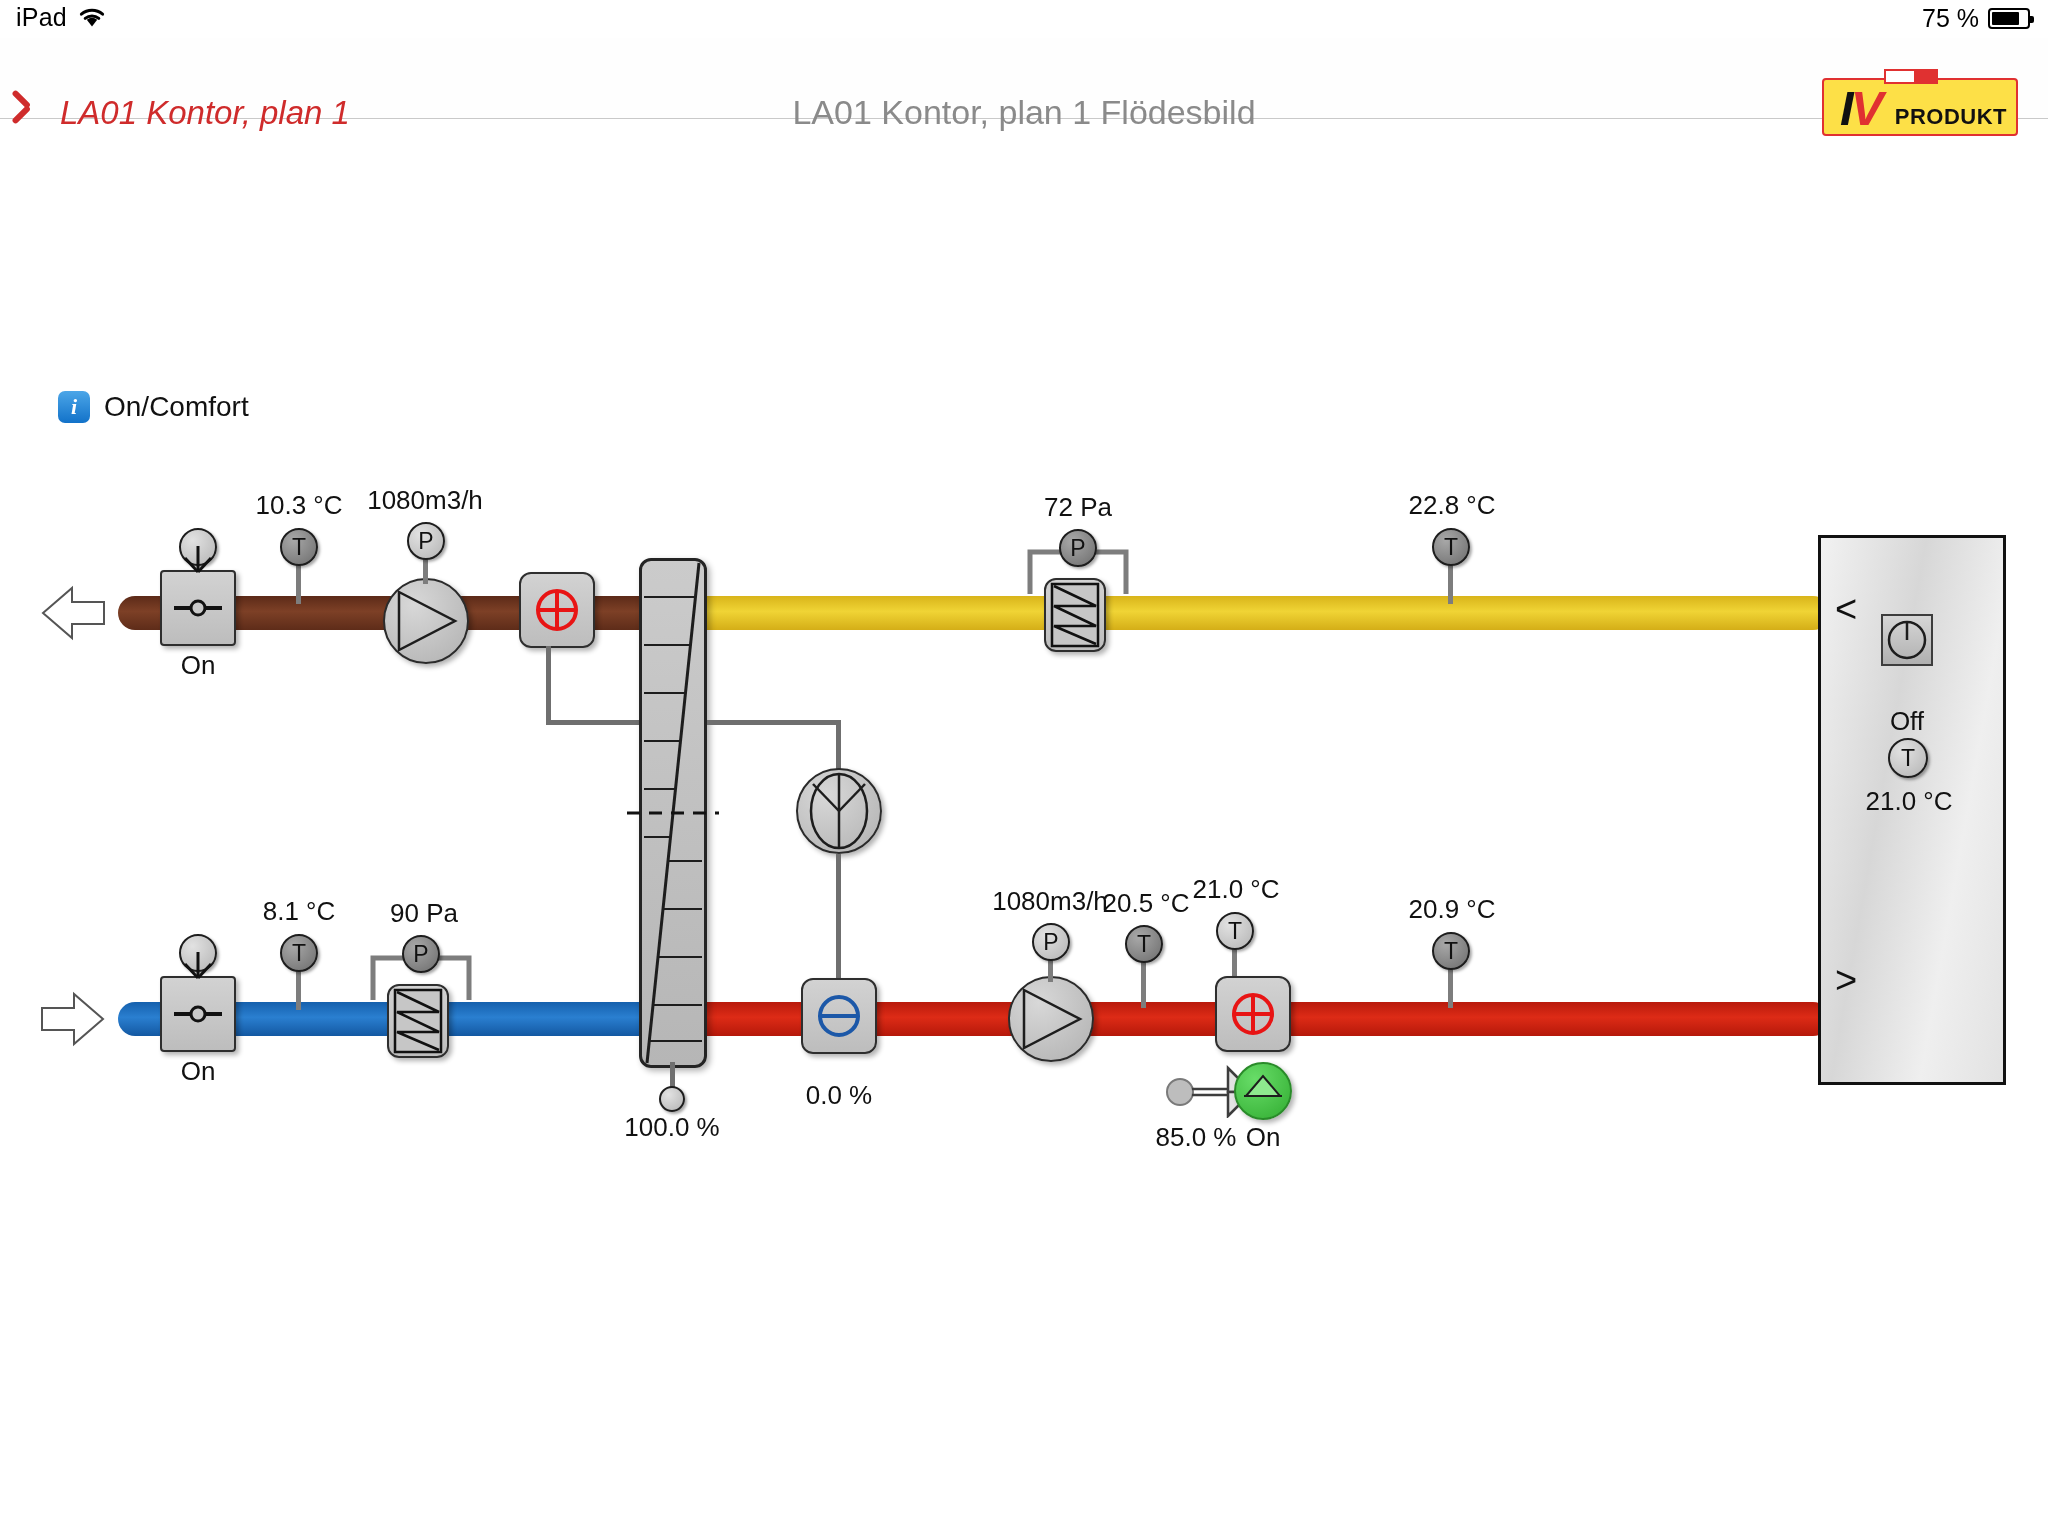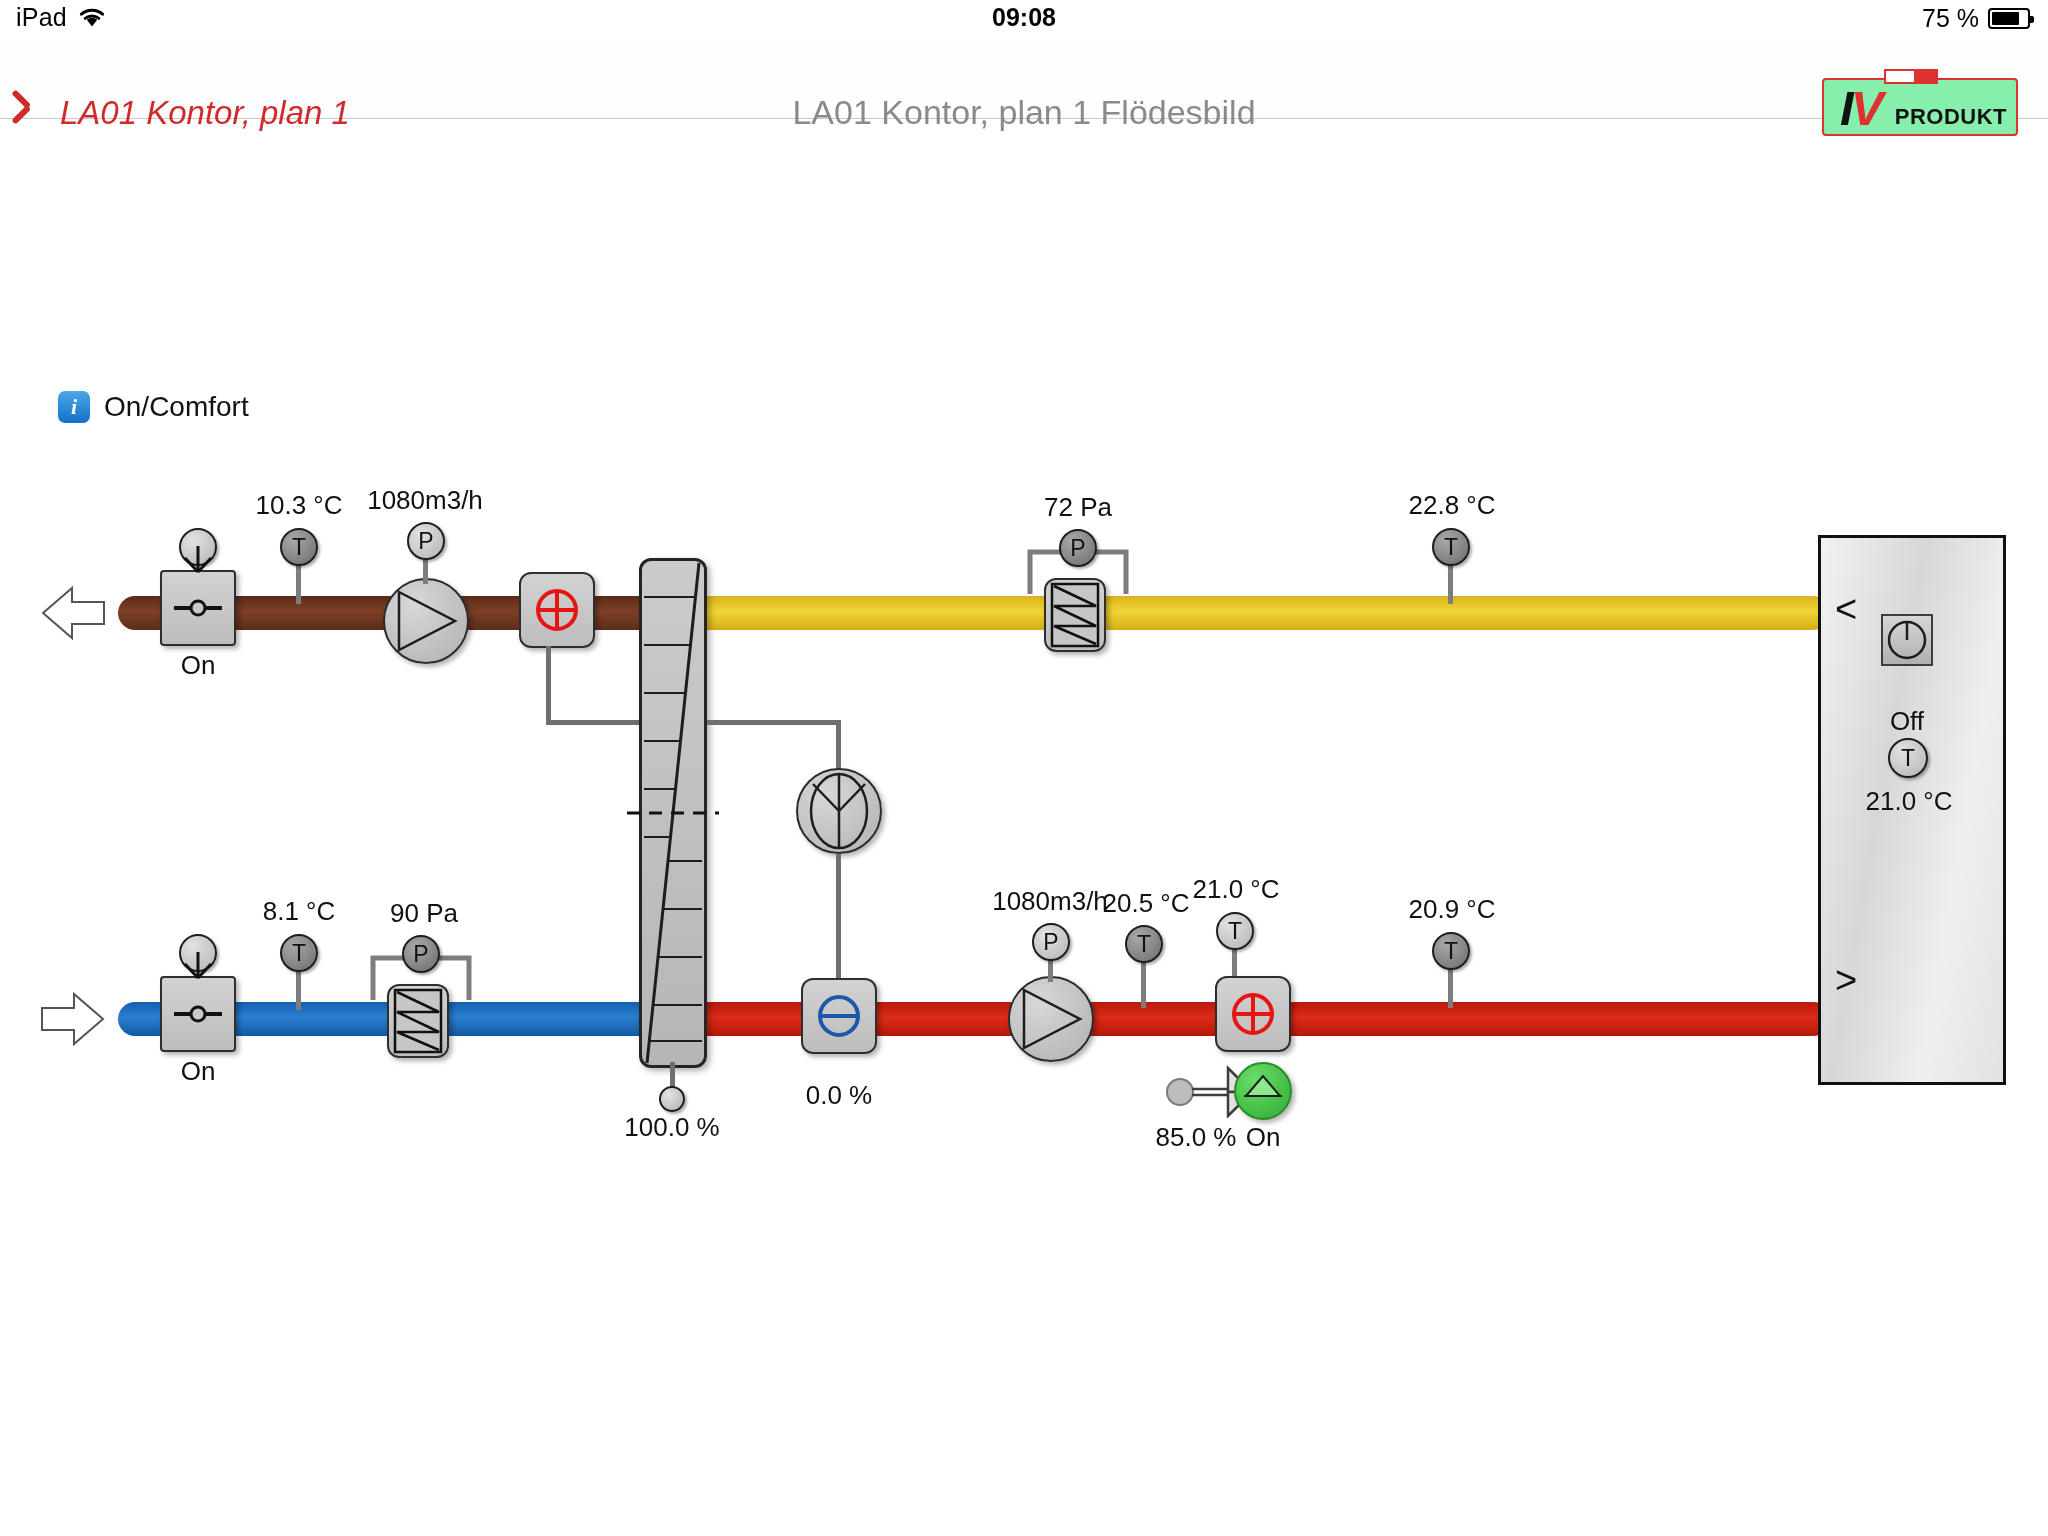--- a/index.html
+++ b/index.html
@@ -33,21 +33,21 @@
   #back-chevron:before,#back-chevron:after{ content:""; position:absolute;
      left:3px; width:22px; height:6px; background:#cf2b2b; border-radius:3px; }
   #back-chevron:before{ top:8px; transform:rotate(135deg); transform-origin:left center;}
   #back-chevron:after { top:8px; transform:rotate(-135deg); transform-origin:left center;}
   #back-label { font-size:33px; color:#cf2b2b; white-space:nowrap; }
   #nav-title { position:absolute; left:0; top:55px; width:2048px; text-align:center;
                font-size:34px; color:#8a8a8a; }
 
   
   #logo { position:absolute; left:1822px; top:40px; width:196px; height:58px;
-          border:2px solid #e03131; border-radius:4px; background:#86efac; }
+          border:2px solid #e03131; border-radius:4px; background:#fde047; }
   #logo-tab { position:absolute; left:60px; top:-11px; width:54px; height:15px;
               border:2px solid #e03131; background:#fff; }
   #logo-tab-red { position:absolute; right:0; top:0; width:22px; height:100%;
                   background:#e03131; }
   #logo-iv { position:absolute; left:16px; top:4px; font-size:49px;
              font-weight:bold; font-style:italic; letter-spacing:-3px;
              line-height:48px; color:#111; }
   #logo-v { color:#e03131; }
   #logo-word { position:absolute; right:9px; bottom:4px; font-size:22px;
                font-weight:bold; letter-spacing:.5px; color:#111; }
@@ -122,21 +122,20 @@
   <div id="sb-left">
     <span id="sb-device">iPad</span>
     <span>
       <svg width="30" height="22" viewBox="0 0 30 22">
         <path d="M15 20.5 L9.8 13.8 A8.4 8.4 0 0 1 20.2 13.8 Z" fill="#000"></path>
         <path d="M4.4 8.2 A16.5 16.5 0 0 1 25.6 8.2" stroke="#000" stroke-width="3" fill="none" stroke-linecap="round"></path>
         <path d="M8.2 12.4 A11 11 0 0 1 21.8 12.4" stroke="#000" stroke-width="3" fill="none" stroke-linecap="round"></path>
       </svg>
     </span>
   </div>
-  <div id="sb-time">09:08</div>
   <div id="sb-right">
     <span id="sb-batt-pct">75 %</span>
     <span class="batt">
         <i class="fill" style="width:27px"></i>
       </span>
   </div>
 </div>
 
 <div id="navbar">
   <div id="back-btn">

